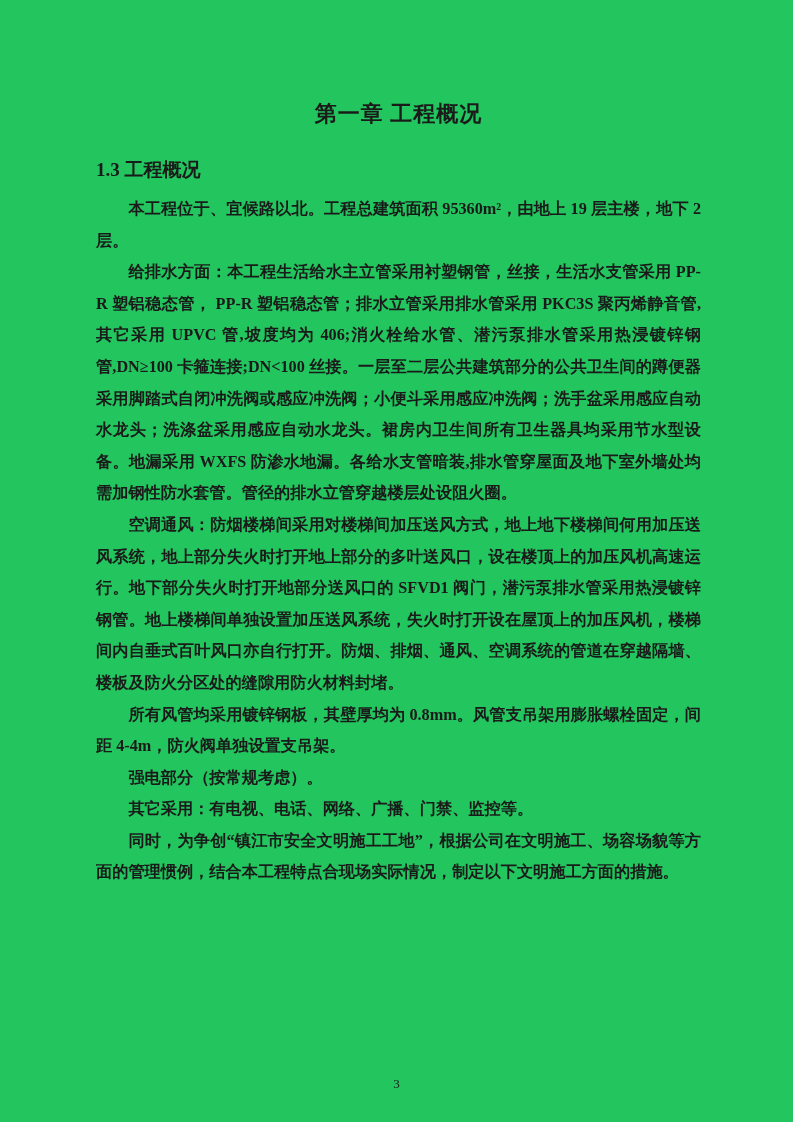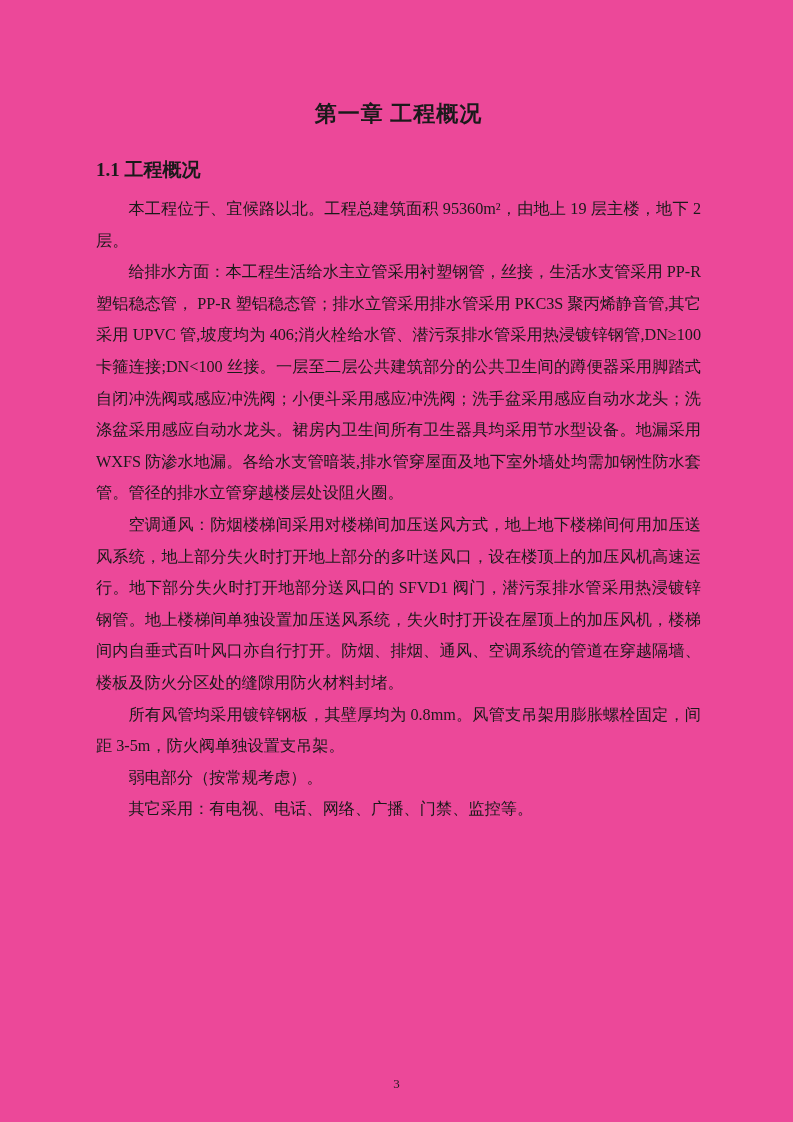--- a/index.html
+++ b/index.html
@@ -4,21 +4,21 @@
 <style>
   html, body {
     margin: 0;
     padding: 0;
     background: #ffffff;
   }
   .page {
     position: relative;
     width: 793px;
     height: 1122px;
-    background: #ec4899;
+    background: #22c55e;
     box-sizing: border-box;
     padding: 100px 92px 0 96px;
     color: #1a1a1a;
     font-family: "Liberation Serif", "DejaVu Serif", serif;
     overflow: hidden;
   }
   .chapter-title {
     margin: 0;
     font-size: 22px;
     font-weight: bold;
@@ -28,20 +28,21 @@
   }
   .section-title {
     margin: 29px 0 0 0;
     font-size: 19px;
     font-weight: bold;
     line-height: 26px;
     text-align: left;
   }
   .body-text {
     margin-top: 11px;
+    font-weight: bold;
   }
   .body-text p {
     margin: 0;
     font-size: 16.2px;
     line-height: 31.6px;
     text-align: justify;
     text-indent: 2em;
     word-break: break-word;
   }
   .page-number {
@@ -54,26 +55,27 @@
     color: #1a1a1a;
   }
 </style>
 </head>
 <body>
 
 <div class="page">
 
   <h1 class="chapter-title">第一章 工程概况</h1>
 
-  <h2 class="section-title">1.1 工程概况</h2>
+  <h2 class="section-title">1.3 工程概况</h2>
 
   <div class="body-text">
     <p>本工程位于、宜候路以北。工程总建筑面积 95360m²，由地上 19 层主楼，地下 2 层。</p>
     <p>给排水方面：本工程生活给水主立管采用衬塑钢管，丝接，生活水支管采用 PP-R 塑铝稳态管， PP-R 塑铝稳态管；排水立管采用排水管采用 PKC3S 聚丙烯静音管,其它采用 UPVC 管,坡度均为 406;消火栓给水管、潜污泵排水管采用热浸镀锌钢管,DN≥100 卡箍连接;DN&lt;100 丝接。一层至二层公共建筑部分的公共卫生间的蹲便器采用脚踏式自闭冲洗阀或感应冲洗阀；小便斗采用感应冲洗阀；洗手盆采用感应自动水龙头；洗涤盆采用感应自动水龙头。裙房内卫生间所有卫生器具均采用节水型设备。地漏采用 WXFS 防渗水地漏。各给水支管暗装,排水管穿屋面及地下室外墙处均需加钢性防水套管。管径的排水立管穿越楼层处设阻火圈。</p>
     <p>空调通风：防烟楼梯间采用对楼梯间加压送风方式，地上地下楼梯间何用加压送风系统，地上部分失火时打开地上部分的多叶送风口，设在楼顶上的加压风机高速运行。地下部分失火时打开地部分送风口的 SFVD1 阀门，潜污泵排水管采用热浸镀锌钢管。地上楼梯间单独设置加压送风系统，失火时打开设在屋顶上的加压风机，楼梯间内自垂式百叶风口亦自行打开。防烟、排烟、通风、空调系统的管道在穿越隔墙、楼板及防火分区处的缝隙用防火材料封堵。</p>
-    <p>所有风管均采用镀锌钢板，其壁厚均为 0.8mm。风管支吊架用膨胀螺栓固定，间距 3-5m，防火阀单独设置支吊架。</p>
-    <p>弱电部分（按常规考虑）。</p>
+    <p>所有风管均采用镀锌钢板，其壁厚均为 0.8mm。风管支吊架用膨胀螺栓固定，间距 4-4m，防火阀单独设置支吊架。</p>
+    <p>强电部分（按常规考虑）。</p>
     <p>其它采用：有电视、电话、网络、广播、门禁、监控等。</p>
+    <p>同时，为争创“镇江市安全文明施工工地”，根据公司在文明施工、场容场貌等方面的管理惯例，结合本工程特点合现场实际情况，制定以下文明施工方面的措施。</p>
   </div>
 
   <div class="page-number">3</div>
 
 </div>
 
 </body></html>

